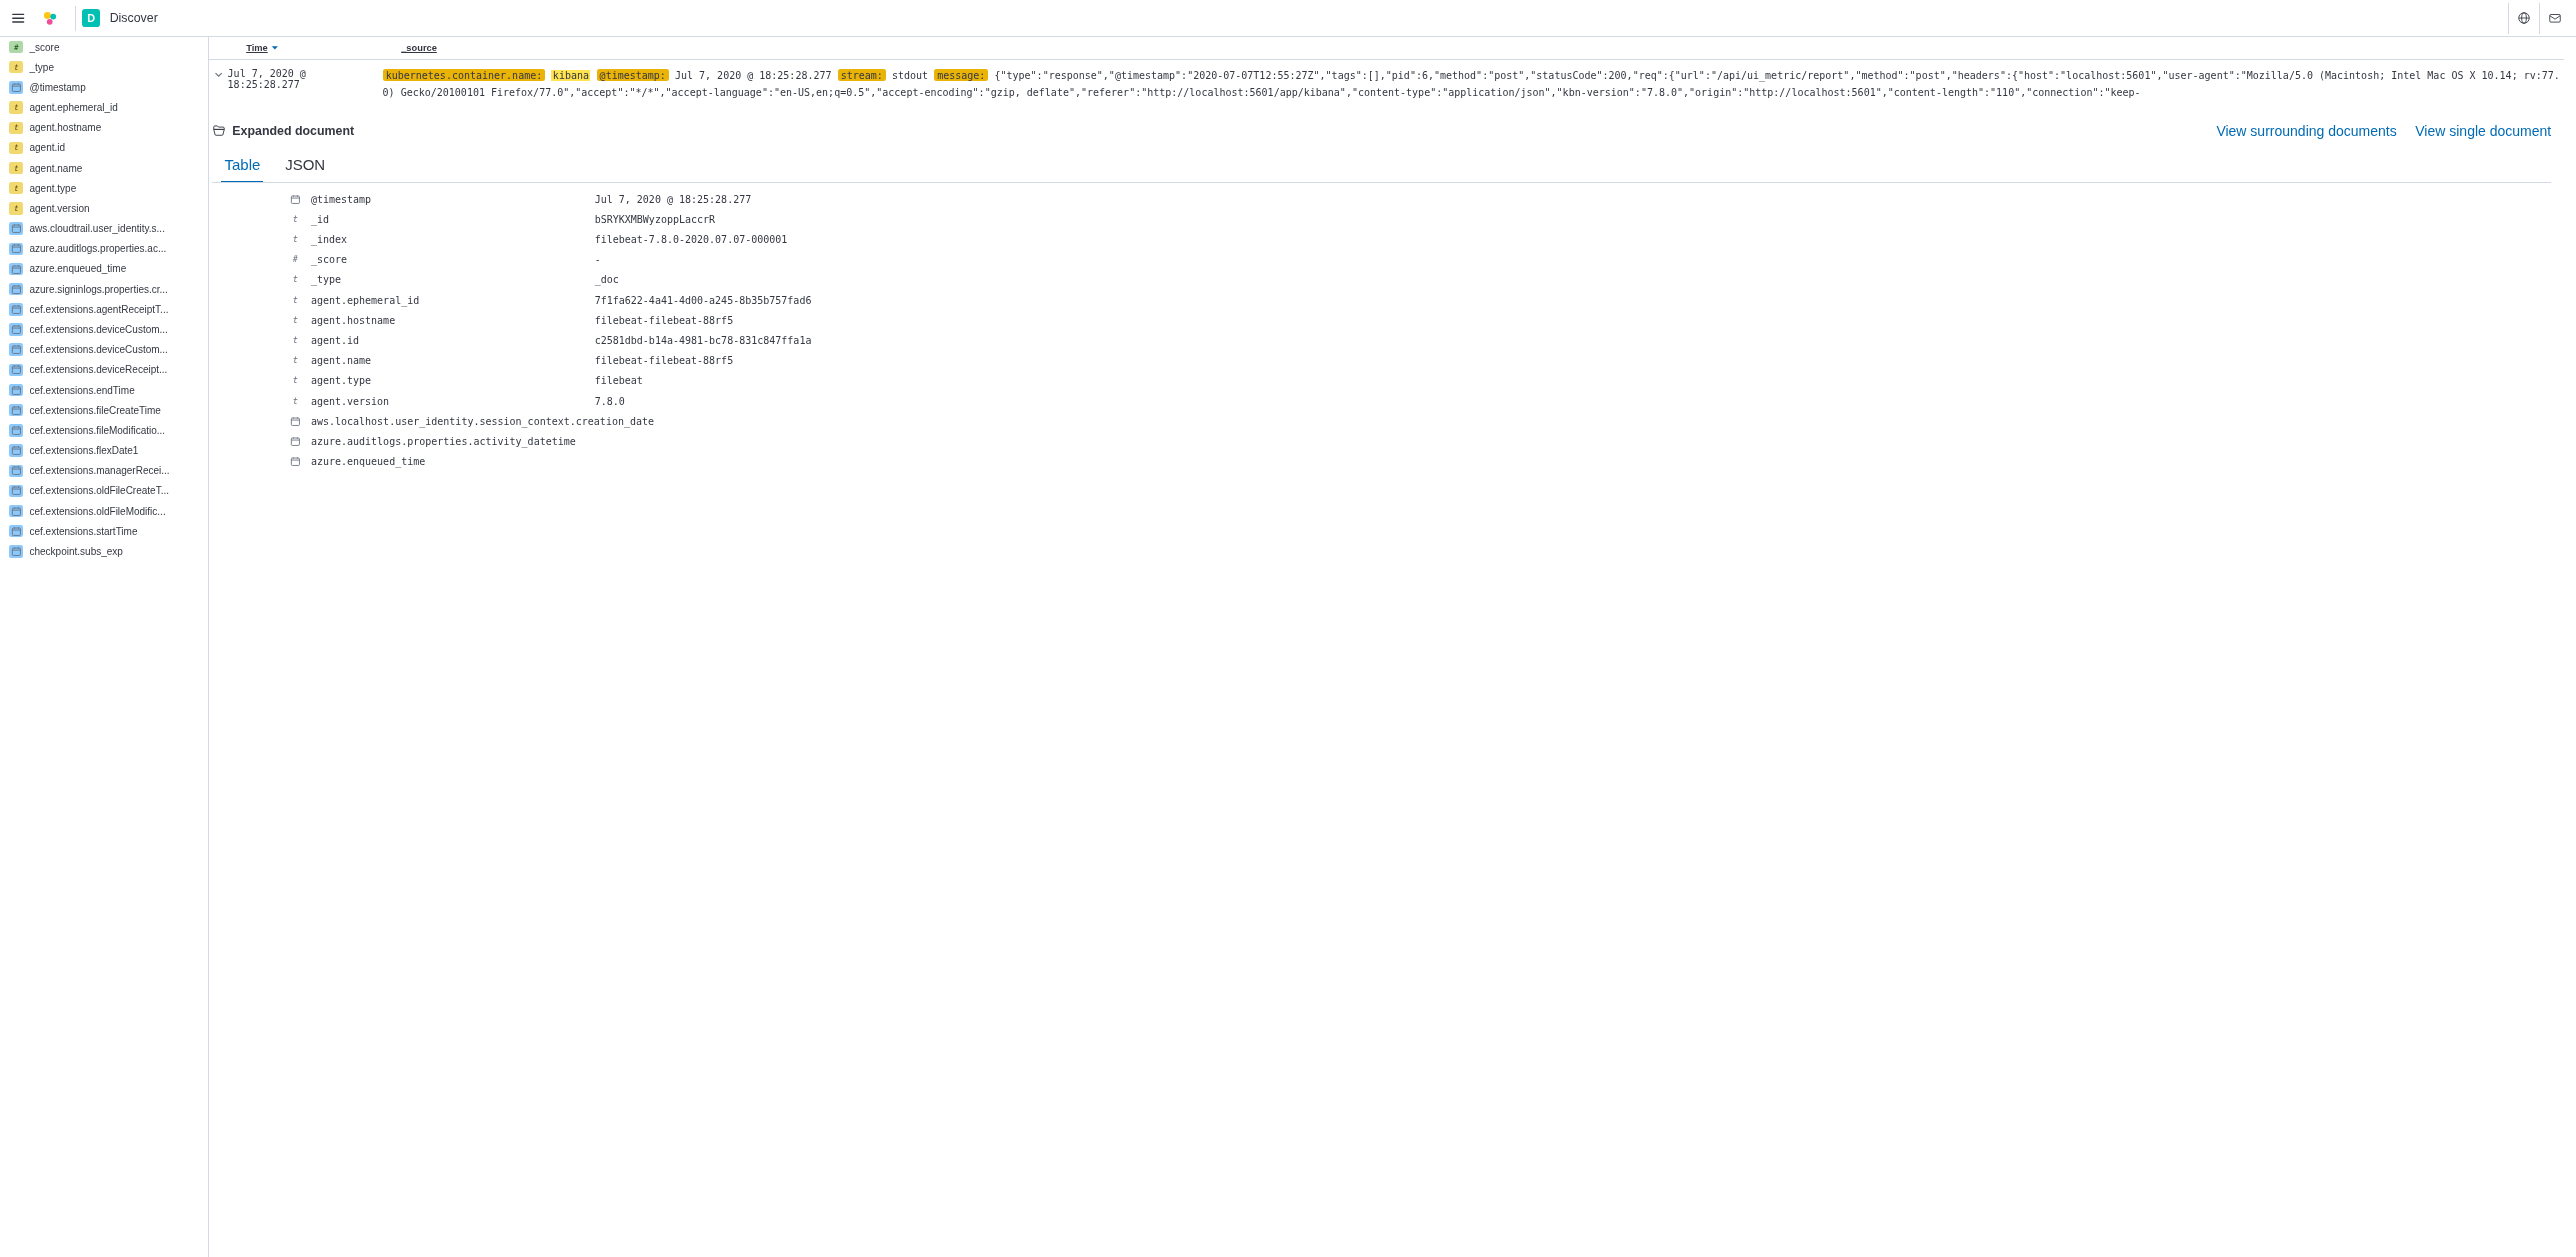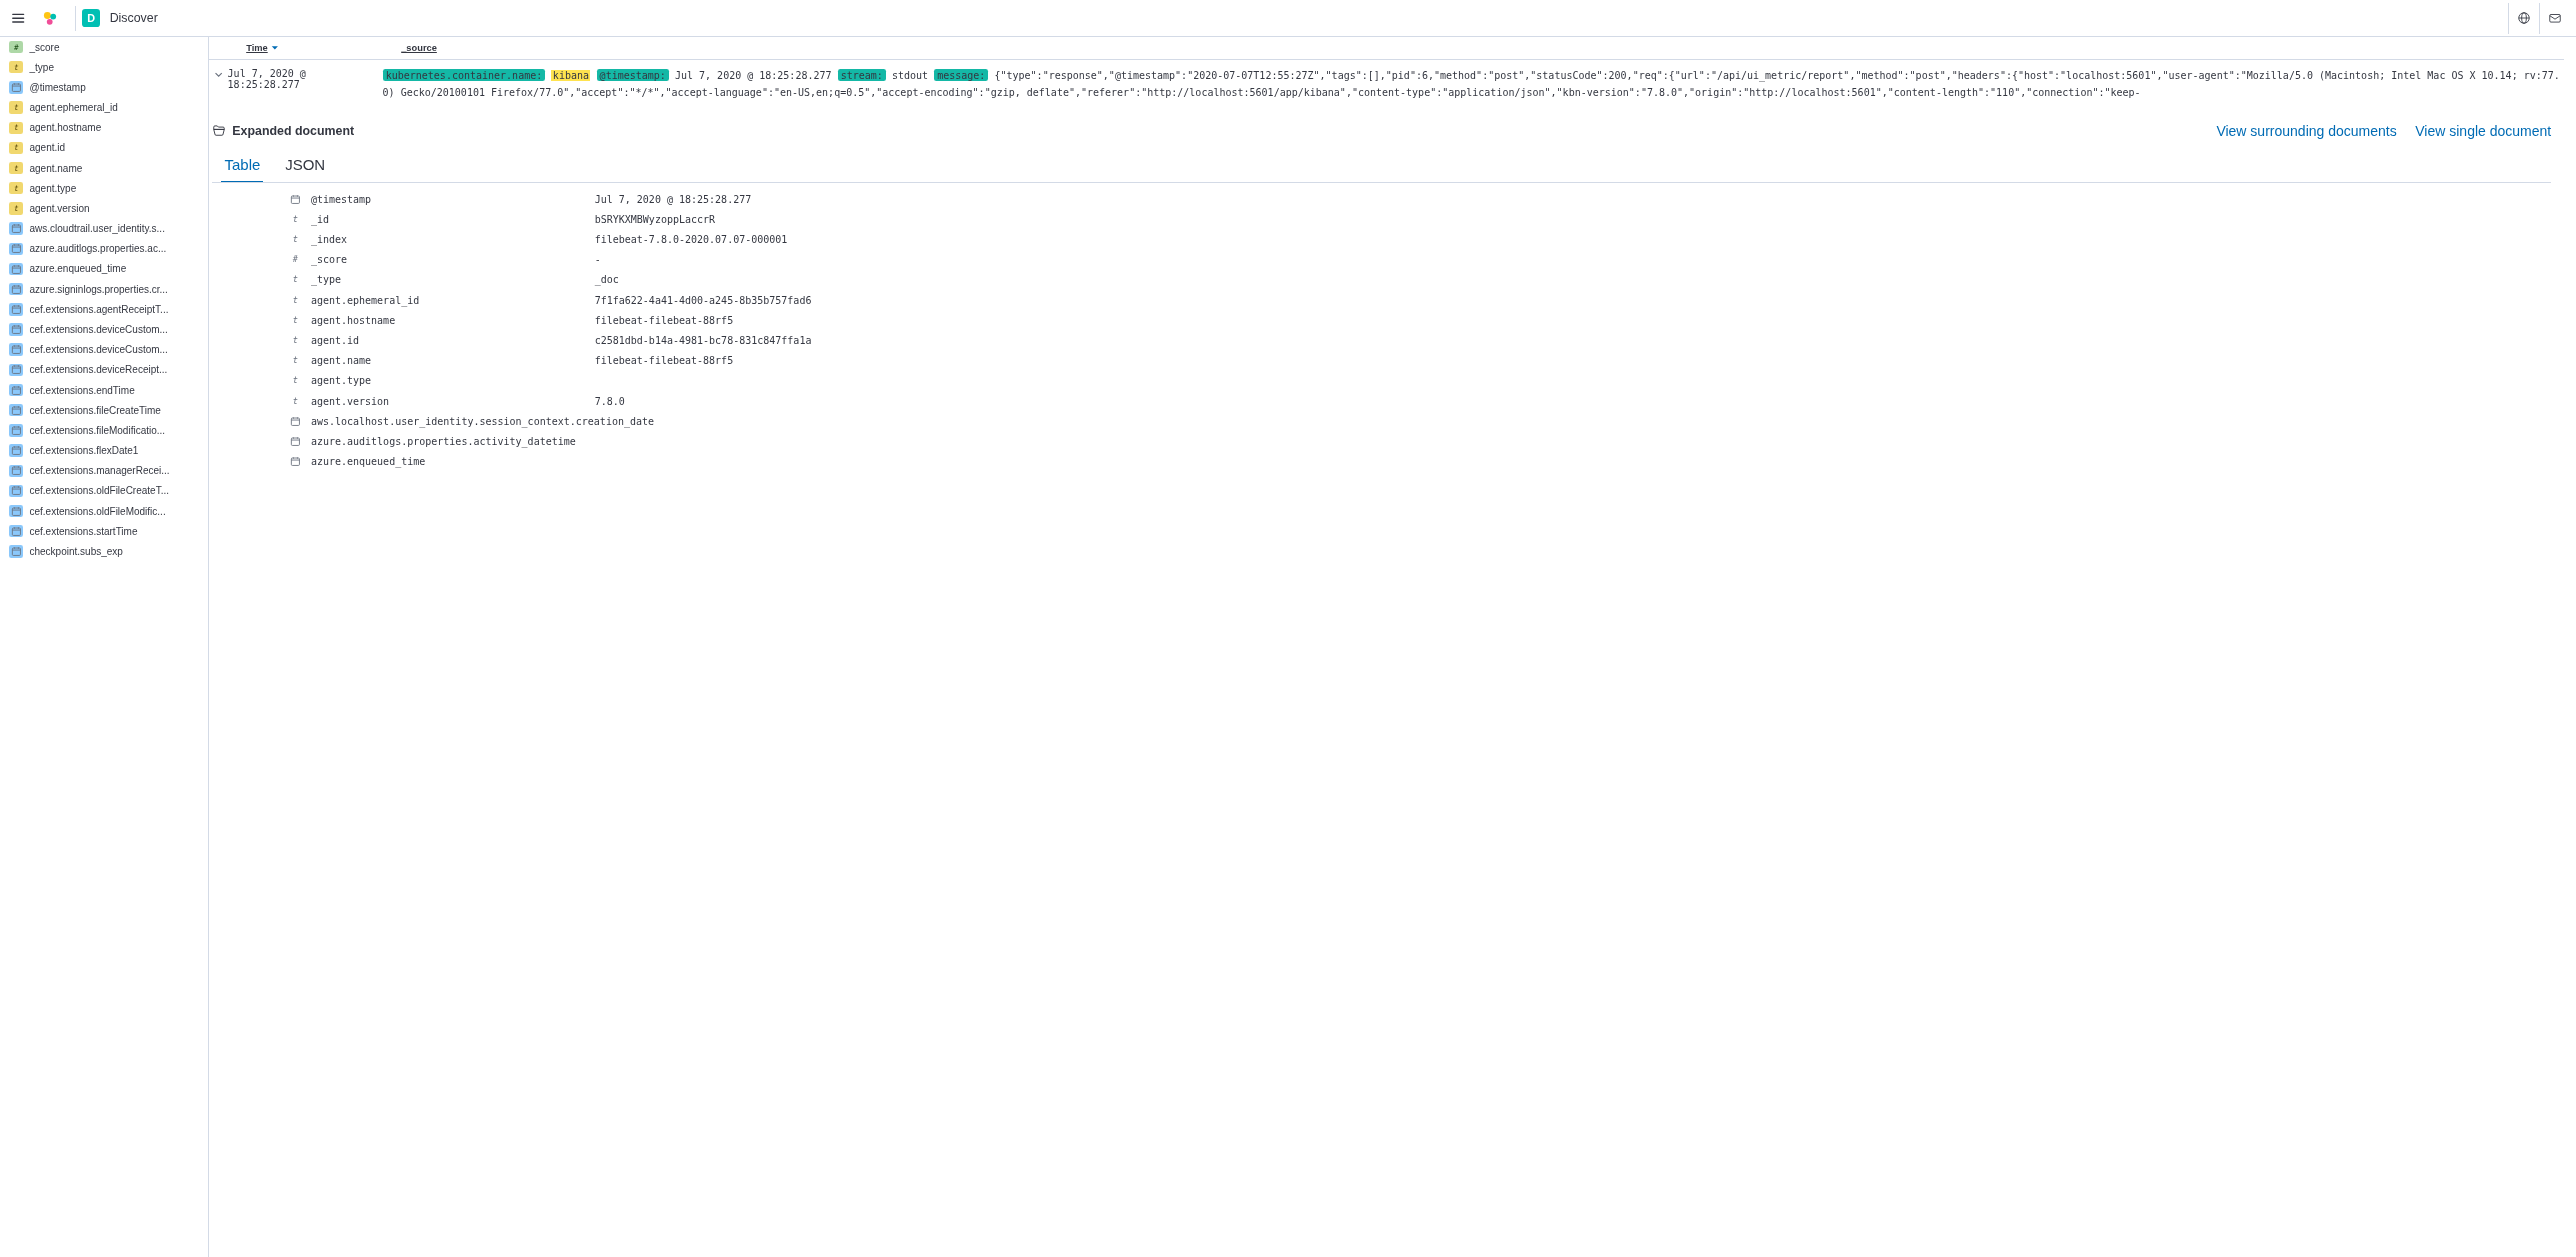--- a/index.html
+++ b/index.html
@@ -26,21 +26,21 @@
 .table-header { display: flex; padding: 6.2px 0 6.2px 18.6px; border-bottom: 0.8px solid #d3dae6; font-size: 9.3px; font-weight: 700; color: #343741; text-decoration: underline; }
 .col-expand { width: 18.6px; }
 .col-time { width: 155px; display: flex; align-items: center; }
 .sort-icon { margin-left: 3.1px; color: #006bb4; }
 .col-source { flex: 1; }
 .doc-row { display: flex; padding: 6.2px 0 6.2px 0; align-items: flex-start; }
 .expand-toggle { width: 18.6px; display: flex; justify-content: center; padding-top: 3.1px; cursor: pointer; color: #69707d; }
 .expand-toggle svg { width: 9.3px; height: 9.3px; }
 .time-cell { width: 155px; font-family: Menlo, Consolas, monospace; font-size: 10px; padding-top: 1.5px; }
 .source-cell { flex: 1; font-family: Menlo, Consolas, monospace; font-size: 10px; line-height: 1.75; word-break: break-all; }
-.src-key { background: #14b8a6; padding: 0.8px 3.1px; border-radius: 2.3px; color: #343741; }
+.src-key { background: #eab308; padding: 0.8px 3.1px; border-radius: 2.3px; color: #343741; }
 .src-hl { background: #ffe34f; padding: 0 1.5px; }
 .expanded-section { padding: 6.2px 12.4px 6.2px 3.1px; }
 .expanded-header { display: flex; align-items: center; padding: 9.3px 0; }
 .expanded-title-wrap { display: flex; align-items: center; }
 .folder-icon { margin-right: 6.2px; color: #343741; }
 .expanded-title { font-size: 12.4px; font-weight: 700; }
 .expanded-spacer { flex: 1; }
 .link-btn { color: #006bb4; font-size: 14px; font-weight: 400; margin-left: 18.6px; cursor: pointer; }
 .tabs { display: flex; border-bottom: 0.8px solid #d3dae6; padding-left: 9.3px; }
 .tab { padding: 7.7px 3.1px; margin-right: 18.6px; font-size: 15px; cursor: pointer; color: #343741; }
@@ -405,20 +405,21 @@
               <span style="font-style:italic">t</span>
             </div>
             <div class="df-name">agent.name</div>
             <div class="df-value">filebeat-filebeat-88rf5</div>
           </div>
           <div class="doc-field-row">
             <div class="df-type">
               <span style="font-style:italic">t</span>
             </div>
             <div class="df-name">agent.type</div>
+            <div class="df-value">filebeat</div>
           </div>
           <div class="doc-field-row">
             <div class="df-type">
               <span style="font-style:italic">t</span>
             </div>
             <div class="df-name">agent.version</div>
             <div class="df-value">7.8.0</div>
           </div>
           <div class="doc-field-row">
             <div class="df-type">

